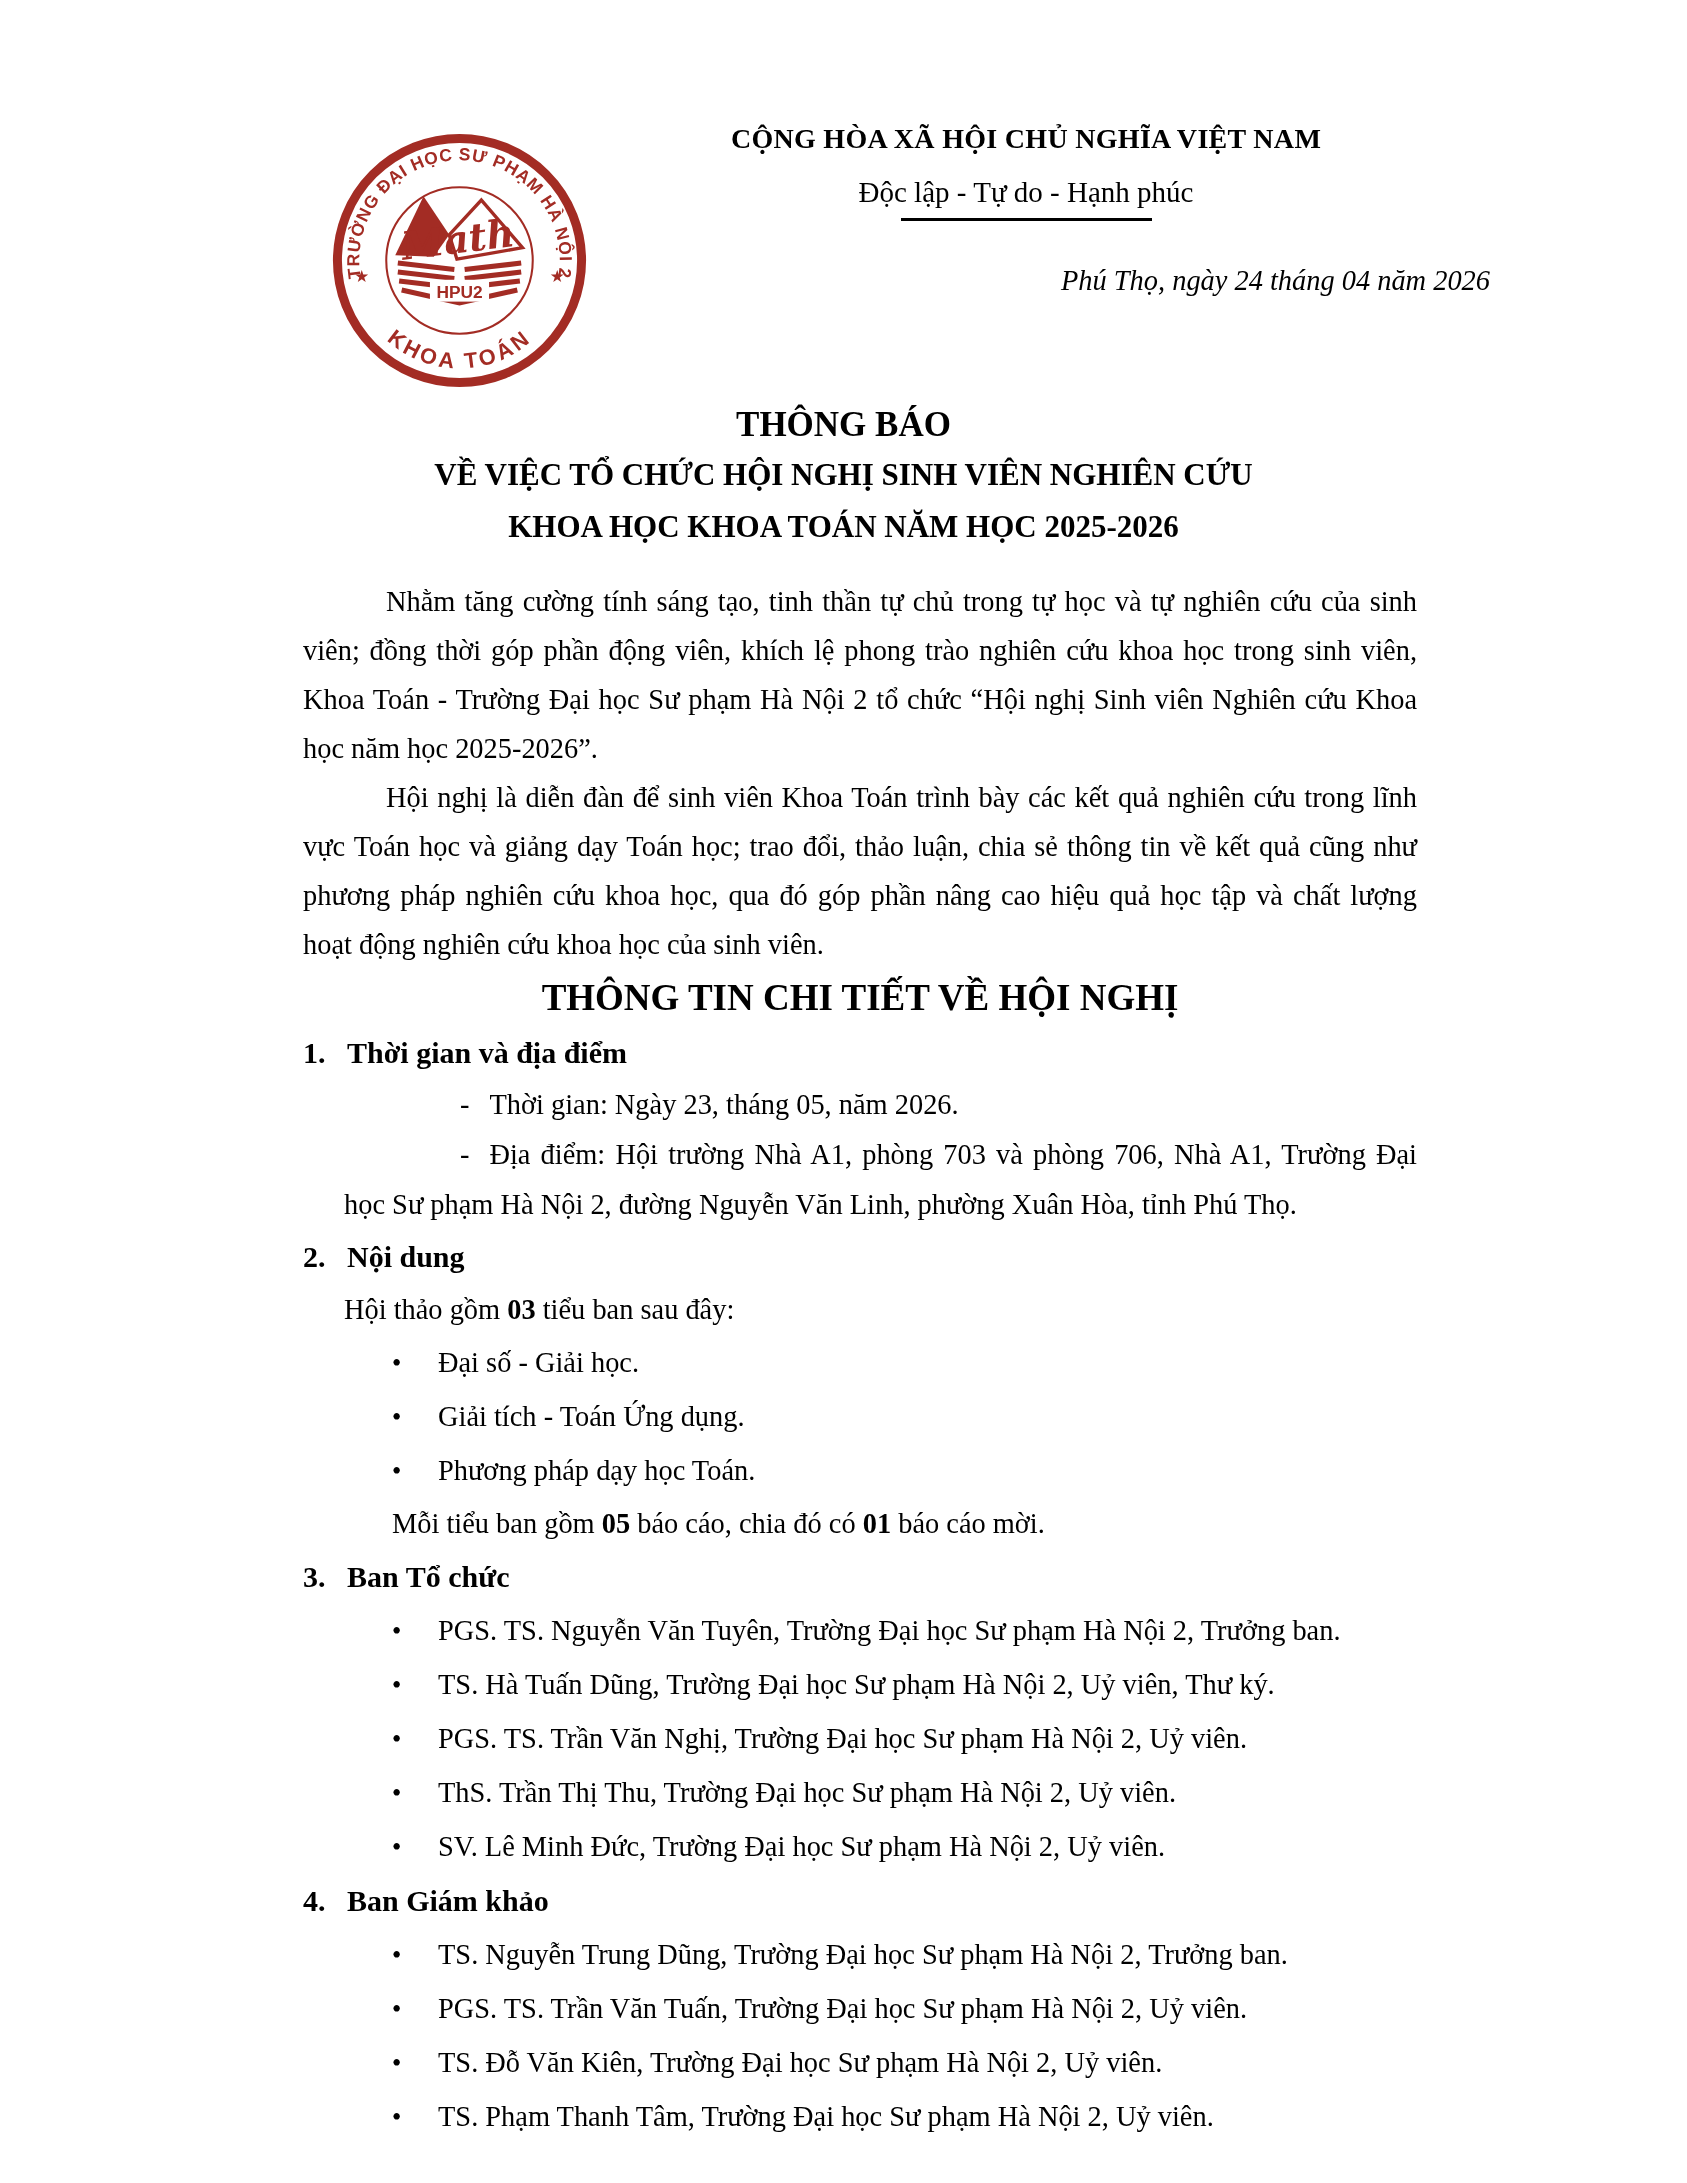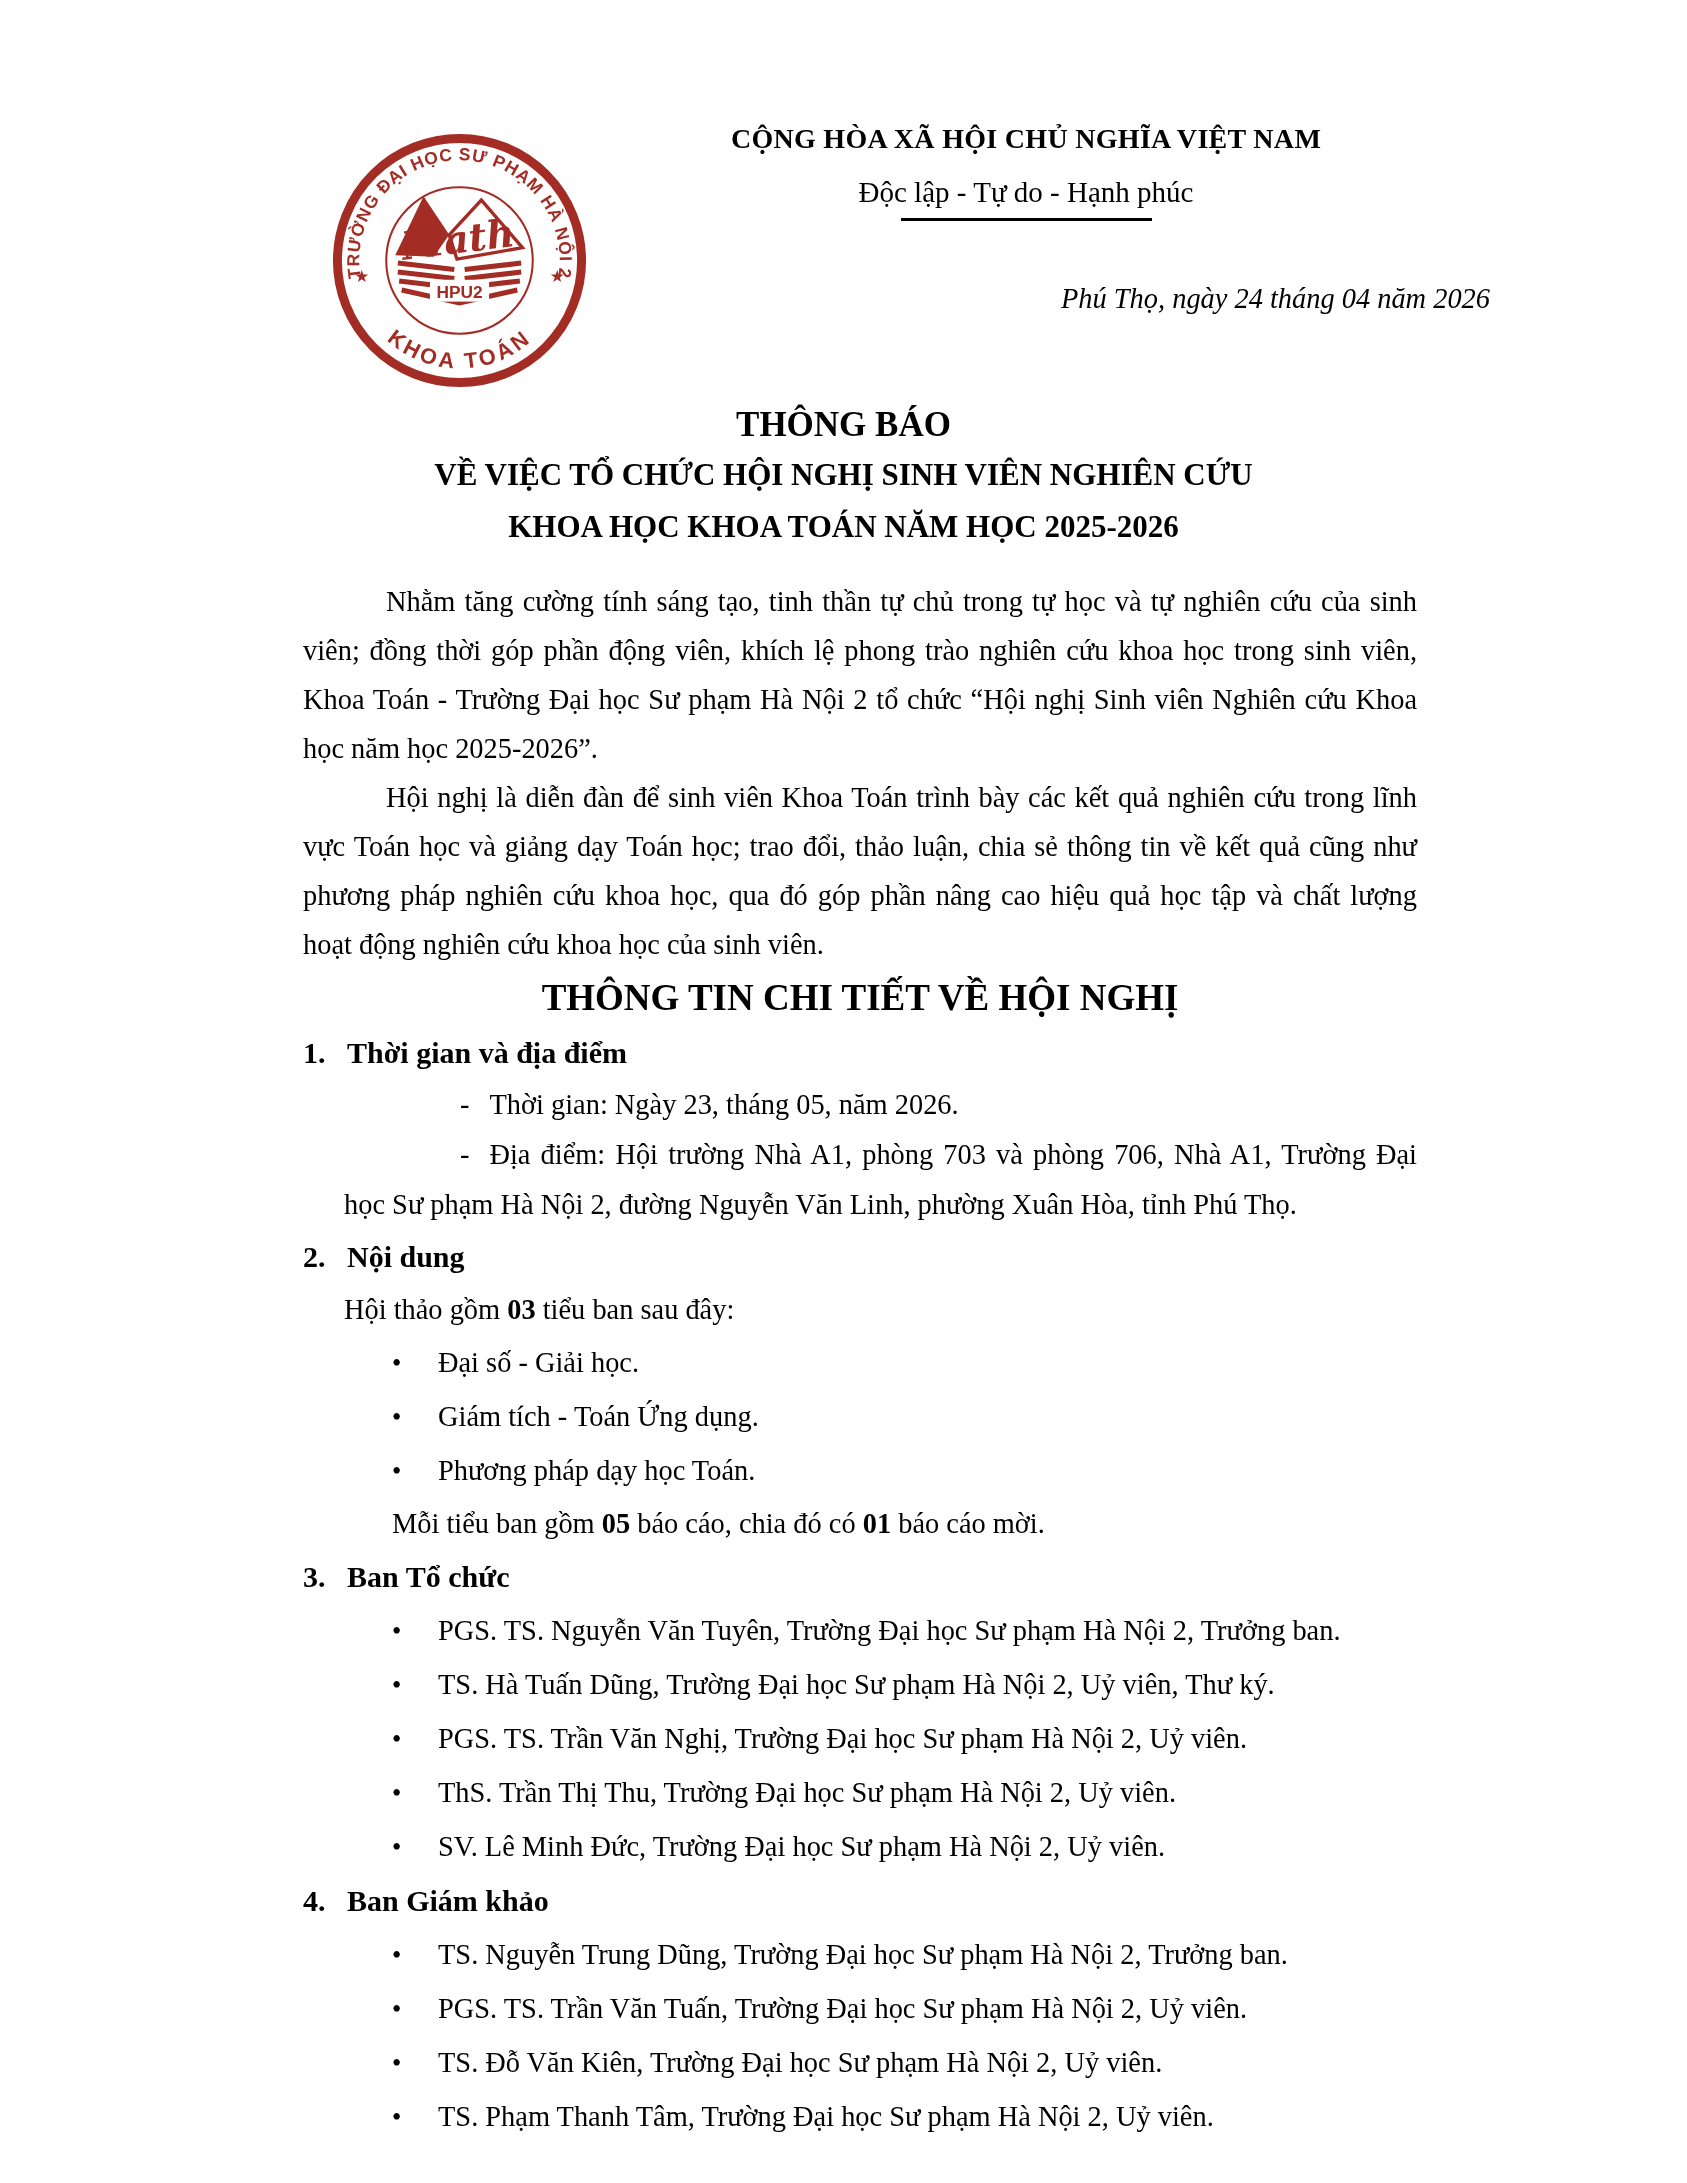--- a/index.html
+++ b/index.html
@@ -11,21 +11,21 @@
     font-family:"Liberation Serif","DejaVu Serif",serif;
     overflow:hidden;
   }
   
   .letterhead{position:relative;height:397px;}
   .seal{position:absolute;left:331px;top:132px;width:257px;height:257px;}
   .head-col{position:absolute;left:629px;top:121px;width:794px;text-align:center;}
   .national{font-weight:bold;font-size:28px;line-height:36px;letter-spacing:0.3px;}
   .motto{font-size:29px;line-height:37px;margin-top:17px;}
   .motto-rule{width:251px;height:3.3px;background:#000;margin:6.6px auto 0 auto;}
-  .dateline{position:absolute;top:281px;left:655px;width:835px;text-align:right;
+  .dateline{position:absolute;top:263px;left:655px;width:835px;text-align:right;
             font-style:italic;font-size:28.4px;line-height:36px;}
   
   .doc-title{ text-align:center;margin-top:4px;}
   .t1{font-size:35px;font-weight:bold;line-height:48px;}
   .t2{font-size:31px;font-weight:bold;line-height:52px;}
   
   .body{margin:24px 270px 0 303px;font-size:28.4px;}
   .para{margin:0;text-align:justify;text-indent:83px;line-height:49px;}
   .center-head{margin:0;text-align:center;font-weight:bold;font-size:37px;line-height:57px;text-indent:0;}
   .sec-head{display:flex;font-weight:bold;font-size:30px;line-height:54px;margin:0;}
@@ -121,21 +121,21 @@
     </p>
     <p class="indent1">
       <span>Hội thảo gồm </span><b>03</b><span> tiểu ban sau đây:</span>
     </p>
     <p class="bullet-row">
       <span class="bdot">•</span>
       <span>Đại số - Giải học.</span>
     </p>
     <p class="bullet-row">
       <span class="bdot">•</span>
-      <span>Giám tích - Toán Ứng dụng.</span>
+      <span>Giải tích - Toán Ứng dụng.</span>
     </p>
     <p class="bullet-row">
       <span class="bdot">•</span>
       <span>Phương pháp dạy học Toán.</span>
     </p>
     <p class="indent2">
       <span>Mỗi tiểu ban gồm </span><b>05</b><span> báo cáo, chia đó có </span><b>01</b><span> báo cáo mời.</span>
     </p>
 
     <p class="sec-head">

